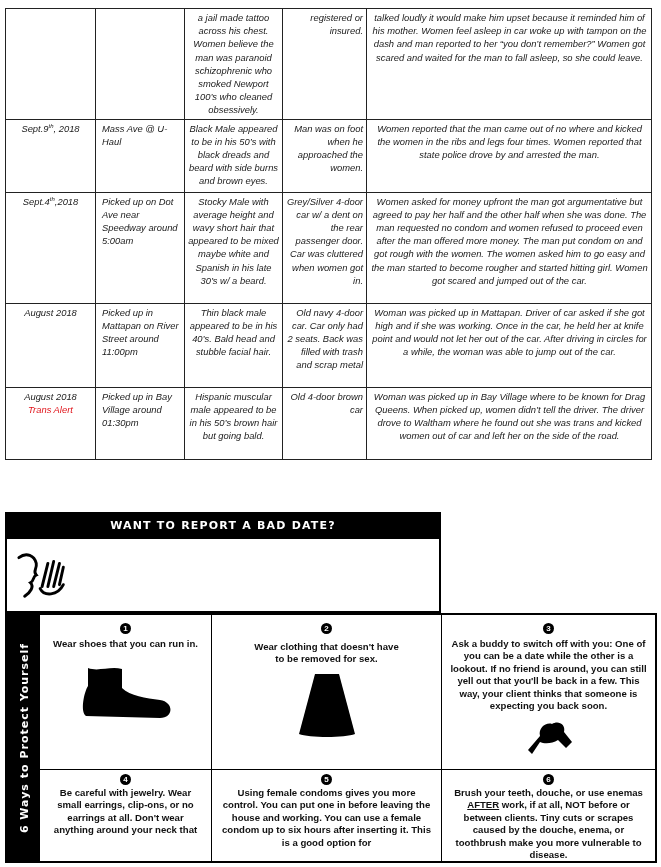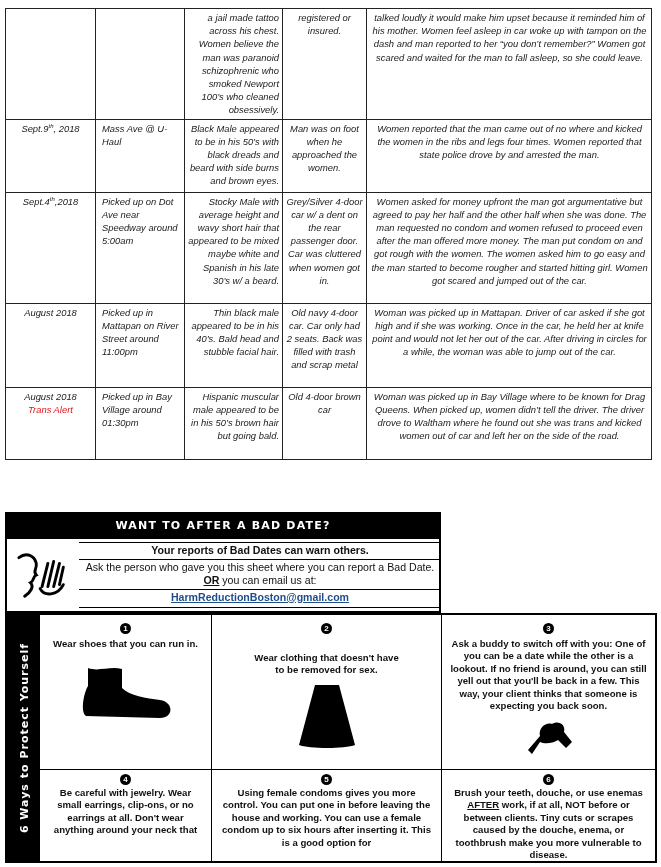--- a/index.html
+++ b/index.html
@@ -4,22 +4,22 @@
   <style>
     * { box-sizing: border-box; margin: 0; padding: 0; }
     html, body { width: 661px; height: 867px; background: #ffffff; overflow: hidden; }
     body { position: relative; font-family: "Liberation Sans", sans-serif; color: #111; }
 
     
     .incidents { position: absolute; left: 5px; top: 8px; width: 646px; border-collapse: collapse; table-layout: fixed; }
     .incidents td { border: 1px solid #222; vertical-align: top; font-style: italic; font-size: 9.4px; line-height: 13.2px; padding: 2px 3px; color: #1a1a1a; }
     .incidents td.c-date { text-align: center; }
     .incidents td.c-loc { text-align: left; padding-left: 6px; font-style: italic; }
-    .incidents td.c-desc { text-align: right; }
-    .incidents td.c-veh { text-align: center; }
+    .incidents td.c-desc { text-align: center; }
+    .incidents td.c-veh { text-align: right; }
     .incidents td.c-note { text-align: center; padding-left: 4px; }
     .incidents sup { font-size: 6px; line-height: 0; }
     .alert { color: #e0141b; display: block; }
 
     
     .report { position: absolute; left: 5px; top: 512px; width: 436px; height: 101px; border: 2px solid #000; border-top: none; }
     .report-head { position: absolute; left: -2px; top: 0; width: 436px; height: 27px; background: #000; color: #fff; font-family: "DejaVu Sans", sans-serif; font-weight: bold; font-size: 11px; letter-spacing: 1.2px; text-align: center; line-height: 27px; }
     .report-icon { position: absolute; left: 8px; top: 34px; width: 58px; height: 58px; }
     .report-lines { position: absolute; left: 72px; top: 30px; width: 362px; }
     .report-line { border-top: 1px solid #000; text-align: center; font-size: 10.6px; line-height: 13.5px; color: #111; }
@@ -35,21 +35,21 @@
     .cell { position: absolute; border-right: 1px solid #000; border-bottom: 1px solid #000; text-align: center; font-family: "Liberation Sans", sans-serif; font-weight: bold; font-size: 9.6px; line-height: 12.4px; color: #111; }
     .cell .num { display: block; margin: 8px auto 4px; width: 11px; height: 11px; border-radius: 50%; background: #000; color: #fff; font-size: 8px; line-height: 11px; }
     .c1 { left: 33px; top: 0; width: 172px; height: 155px; }
     .c2 { left: 205px; top: 0; width: 230px; height: 155px; }
     .c3 { left: 435px; top: 0; width: 213px; height: 155px; border-right: none; }
     .c4 { left: 33px; top: 155px; width: 172px; height: 91px; border-bottom: none; }
     .c5 { left: 205px; top: 155px; width: 230px; height: 91px; border-bottom: none; }
     .c6 { left: 435px; top: 155px; width: 213px; height: 91px; border-bottom: none; border-right: none; }
     .cell .txt { display: block; padding: 0 8px; }
     .c1 .txt { }
-    .c2 .txt { margin-top: 18px; }
+    .c2 .txt { margin-top: 7px; }
     .c3 .txt { margin-top: 4px; }
     .c4 .num, .c5 .num, .c6 .num { margin: 4px auto 2px; }
     .c6 u { text-decoration: underline; }
     .pic { display: block; margin: 0 auto; }
   </style>
 </head>
 <body>
 
 <table class="incidents">
   <colgroup>
@@ -92,31 +92,26 @@
       <td class="c-date"><span>August 2018</span><span class="alert">Trans Alert</span></td>
       <td class="c-loc">Picked up in Bay Village around 01:30pm</td>
       <td class="c-desc">Hispanic muscular male appeared to be in his 50’s brown hair but going bald.</td>
       <td class="c-veh">Old 4-door brown car</td>
       <td class="c-note">Woman was picked up in Bay Village where to be known for Drag Queens. When picked up, women didn’t tell the driver. The driver drove to Waltham where he found out she was trans and kicked women out of car and left her on the side of the road.</td>
     </tr>
   </tbody>
 </table>
 
 <div class="report">
-  <div class="report-head">WANT TO AFTER A BAD DATE?</div>
+  <div class="report-head">WANT TO REPORT A BAD DATE?</div>
   <svg class="report-icon" viewBox="0 0 60 60">
     <path d="M4 12 C12 6, 20 10, 22 18 C23 24, 18 26, 22 30 C18 32, 20 36, 16 38 C20 42, 16 48, 10 52" fill="none" stroke="#000" stroke-width="3" stroke-linecap="round"></path>
     <path d="M28 42 L34 18 M34 42 L40 16 M40 42 L46 18 M46 40 L50 22" stroke="#000" stroke-width="3" stroke-linecap="round"></path>
     <path d="M26 44 C30 52, 44 52, 50 40" fill="none" stroke="#000" stroke-width="3" stroke-linecap="round"></path>
   </svg>
-  <div class="report-lines">
-    <div class="report-line bold">Your reports of Bad Dates can warn others.</div>
-    <div class="report-line ask"><span>Ask the person who gave you this sheet where you can report a Bad Date. </span><u>OR</u><span> you can email us at:</span></div>
-    <div class="report-line email">HarmReductionBoston@gmail.com</div>
-  </div>
 </div>
 
 <div class="ways">
   <div class="ways-side">
       <span>6 Ways to Protect Yourself</span>
     </div>
 
   <div class="cell c1">
     <span class="num">1</span>
     <span class="txt">Wear shoes that you can run in.</span>

